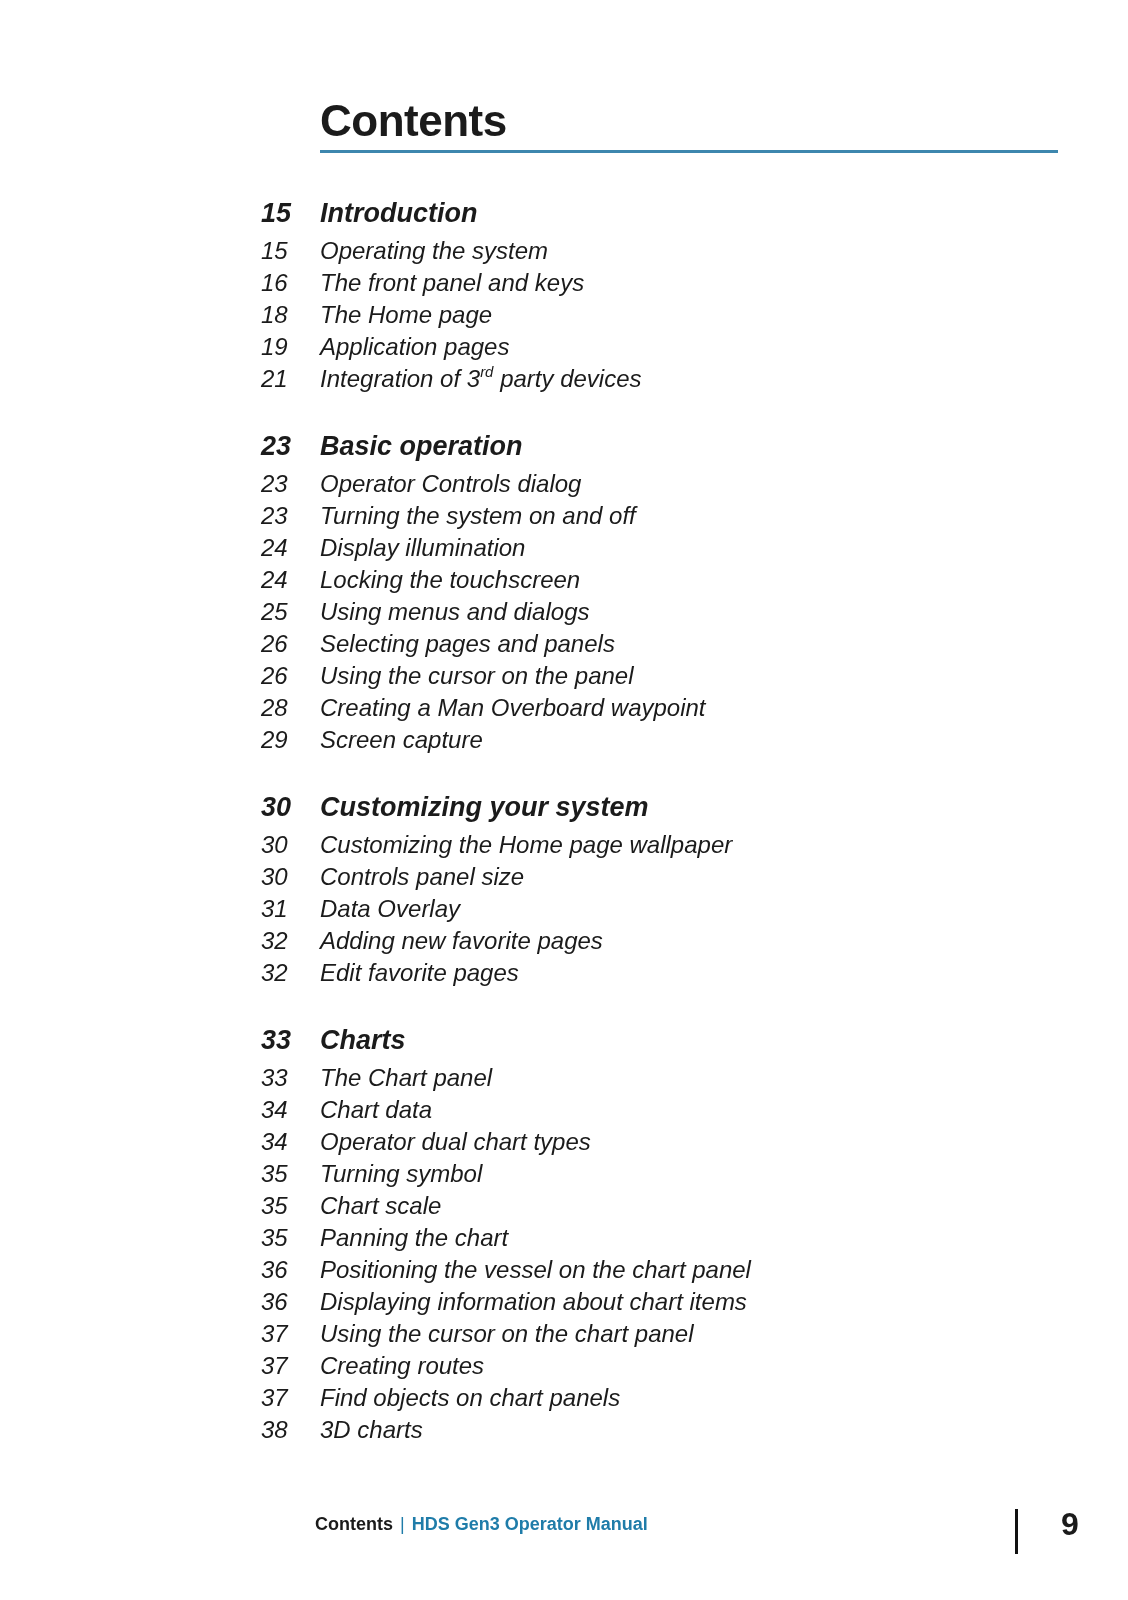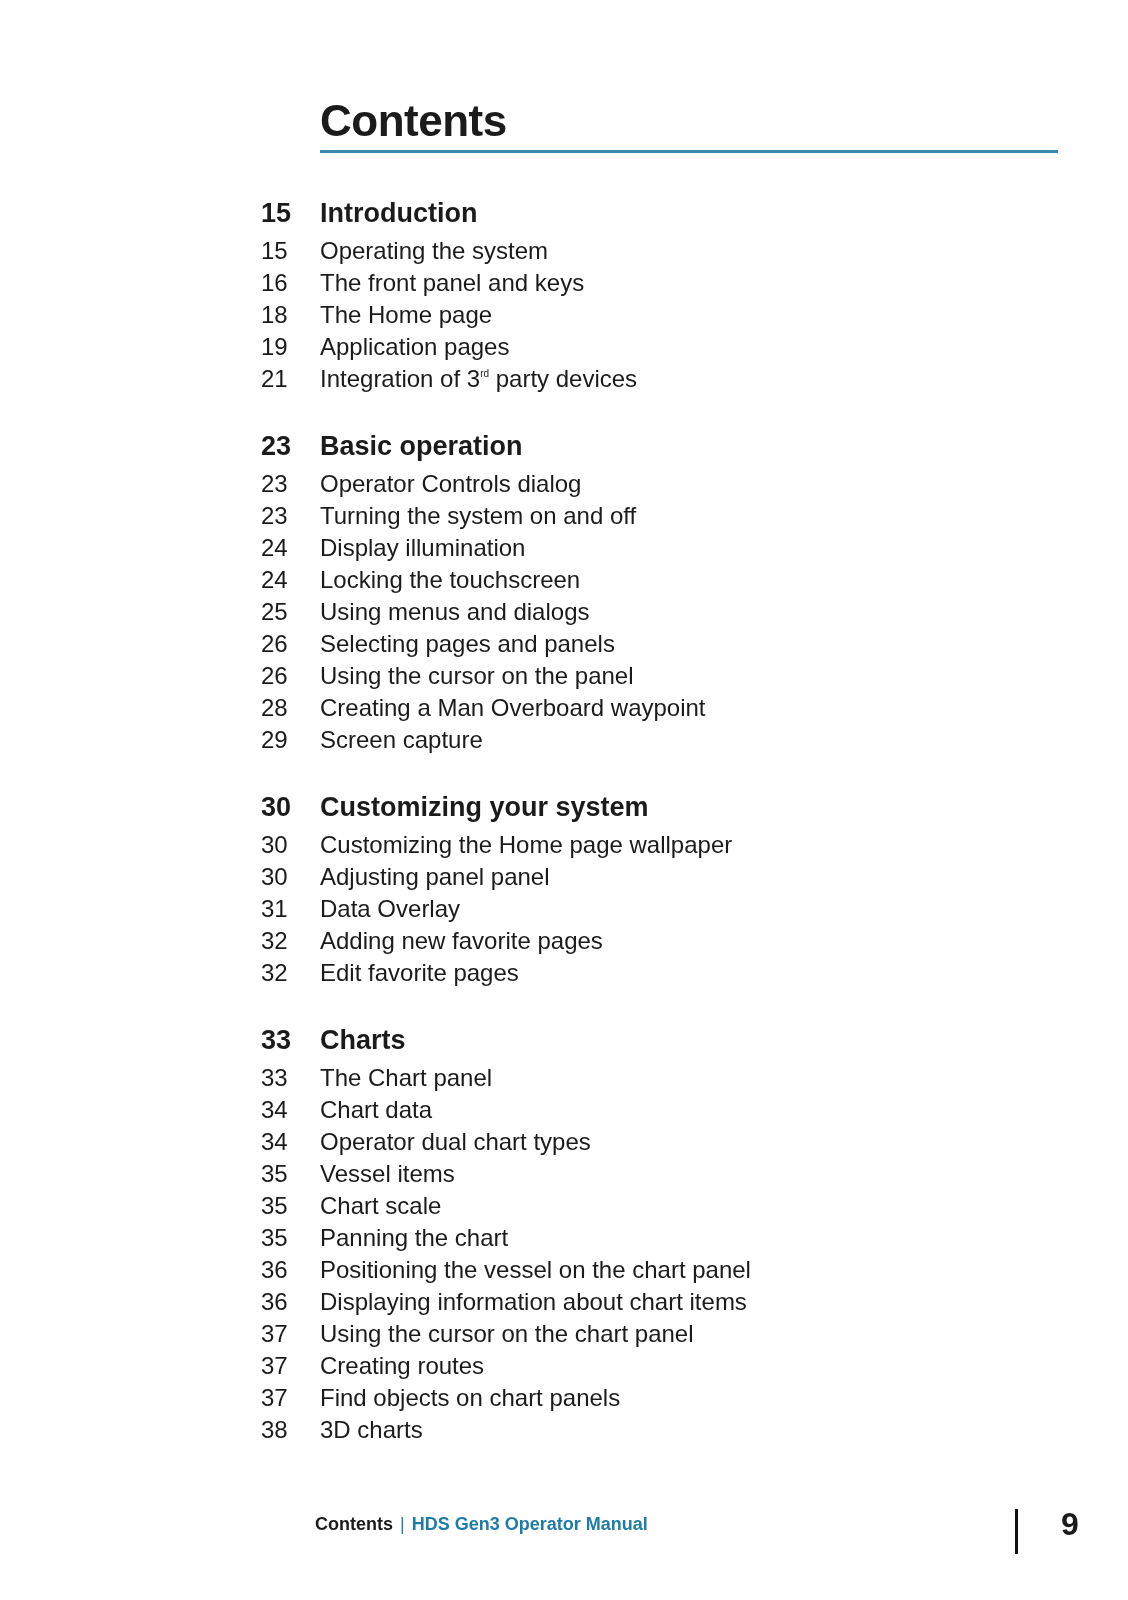--- a/index.html
+++ b/index.html
@@ -36,35 +36,35 @@
   }
 
   
   .toc {
     position: absolute;
     left: 261px;
     top: 196px;
     width: 800px;
   }
   .toc-section { margin: 0 0 34px 0; }
-  .toc-row { display: flex; align-items: center; cursor: pointer; }
+  .toc-row { display: flex; align-items: center; cursor: pointer; font-style: italic; }
   .toc-row .num { flex: 0 0 59px; }
   .toc-row .ttl { flex: 1 1 auto; }
   .toc-heading {
     font-weight: 700;
     font-size: 27px;
     line-height: 34px;
     margin-bottom: 5px;
   }
   .toc-entry {
     font-size: 24px;
     line-height: 32px;
   }
   .toc-entry sup {
-    font-size: 10px;
+    font-size: 15px;
     line-height: 0;
     position: relative;
     top: -1px;
     vertical-align: super;
   }
 
   
   .footer-left {
     position: absolute;
     left: 315px;
@@ -176,21 +176,21 @@
         <div class="toc-row toc-heading">
           <span class="num">30</span>
           <span class="ttl">Customizing your system</span>
         </div>
         <div class="toc-row toc-entry">
           <span class="num">30</span>
           <span class="ttl">Customizing the Home page wallpaper</span>
         </div>
         <div class="toc-row toc-entry">
           <span class="num">30</span>
-          <span class="ttl">Adjusting panel panel</span>
+          <span class="ttl">Controls panel size</span>
         </div>
         <div class="toc-row toc-entry">
           <span class="num">31</span>
           <span class="ttl">Data Overlay</span>
         </div>
         <div class="toc-row toc-entry">
           <span class="num">32</span>
           <span class="ttl">Adding new favorite pages</span>
         </div>
         <div class="toc-row toc-entry">
@@ -210,21 +210,21 @@
         <div class="toc-row toc-entry">
           <span class="num">34</span>
           <span class="ttl">Chart data</span>
         </div>
         <div class="toc-row toc-entry">
           <span class="num">34</span>
           <span class="ttl">Operator dual chart types</span>
         </div>
         <div class="toc-row toc-entry">
           <span class="num">35</span>
-          <span class="ttl">Vessel items</span>
+          <span class="ttl">Turning symbol</span>
         </div>
         <div class="toc-row toc-entry">
           <span class="num">35</span>
           <span class="ttl">Chart scale</span>
         </div>
         <div class="toc-row toc-entry">
           <span class="num">35</span>
           <span class="ttl">Panning the chart</span>
         </div>
         <div class="toc-row toc-entry">

